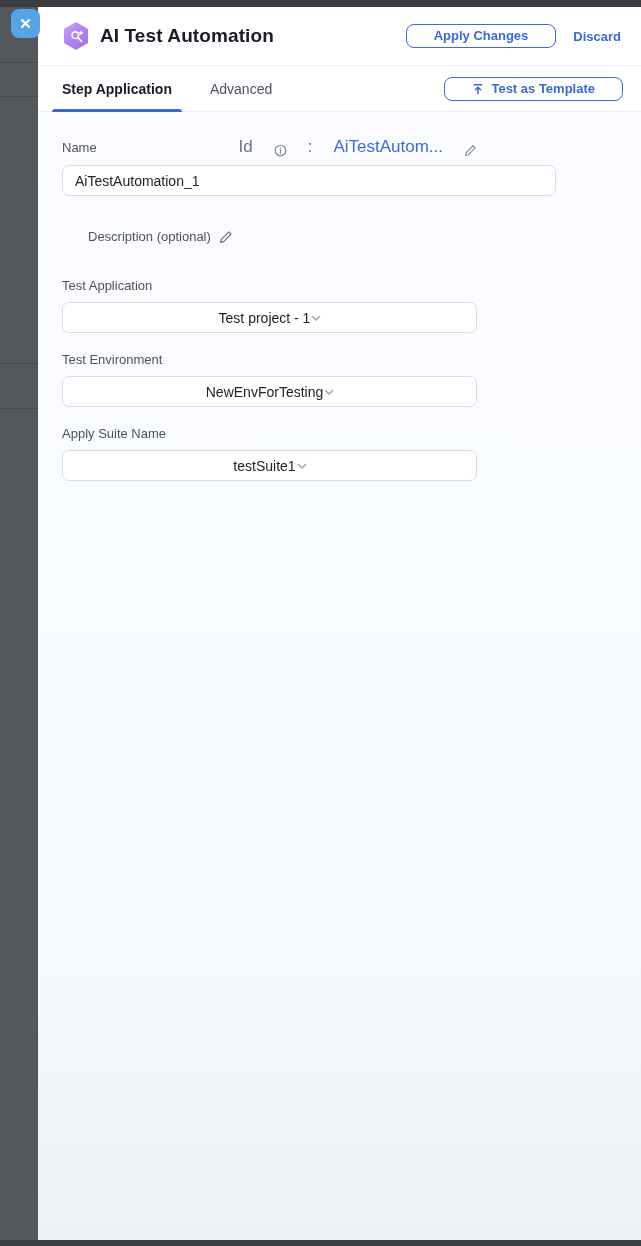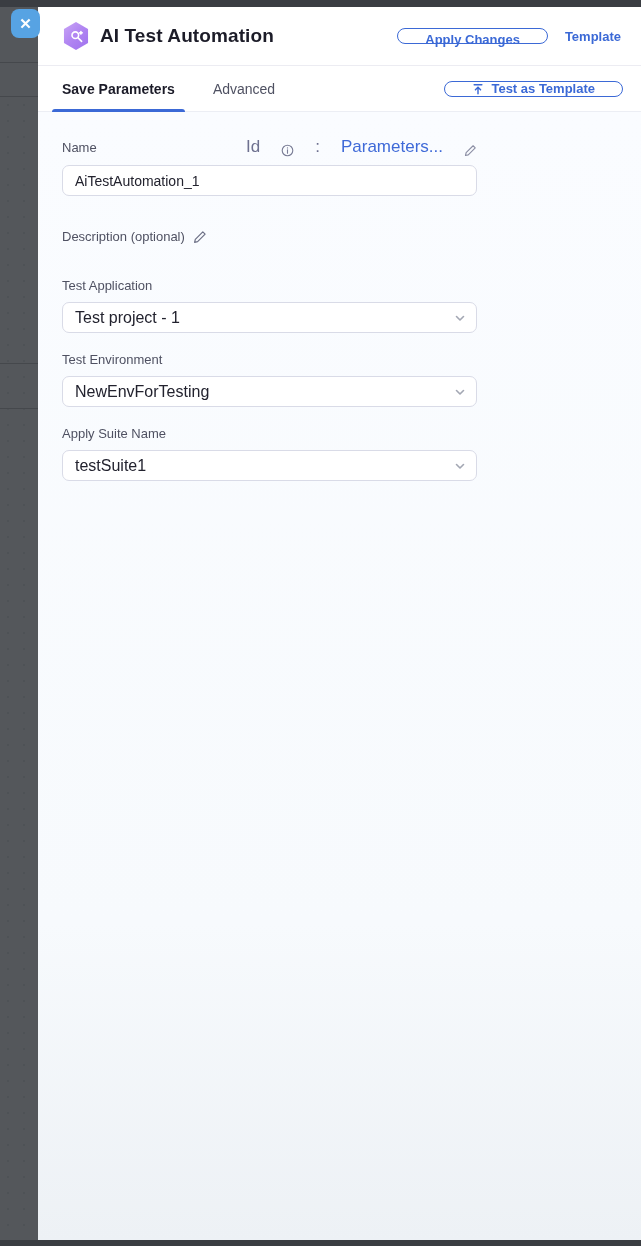--- a/index.html
+++ b/index.html
@@ -25,21 +25,21 @@
   
   .drawer-header { height:59px; flex:0 0 59px; display:flex; align-items:center;
     padding:0 20px 0 24px; border-bottom:1px solid #ececf2; background:#fff; }
   .step-icon { width:28px; height:28px; flex:0 0 28px; margin-right:10px;
     background:linear-gradient(135deg,#cba8f6 0%,#b287f2 45%,#9d70ee 100%);
     clip-path:polygon(50% 0%,93% 25%,93% 75%,50% 100%,7% 75%,7% 25%);
     display:flex; align-items:center; justify-content:center; }
   .panel-title { font-size:19px; font-weight:700; color:#1c1c28; letter-spacing:.1px; }
   .header-actions { margin-left:auto; display:flex; align-items:center; gap:17px; }
   .btn-outline { background:#fff; border:1px solid #3b69d6; color:#3b69d6; font-weight:700;
-    font-size:13px; border-radius:8px; padding:4px 27px; height:16px; line-height:14px;
+    font-size:13px; border-radius:8px; padding:4px 27px; height:24px; line-height:14px;
     cursor:pointer; font-family:"Liberation Sans",sans-serif; white-space:nowrap; }
   .link-btn { background:none; border:none; color:#3b69d6; font-weight:700; font-size:13px;
     cursor:pointer; font-family:"Liberation Sans",sans-serif; }
 
   
   .tabbar { height:46px; flex:0 0 46px; display:flex; align-items:stretch;
     padding:0 18px 0 14px; border-bottom:1px solid #eceef4; background:#fff; }
   .tab { position:relative; display:flex; align-items:center; padding:0 10px; margin-right:18px;
     font-size:14px; color:#4f5162; cursor:pointer; }
   .tab.active { color:#1b1b28; font-weight:700; }
@@ -52,32 +52,32 @@
   .drawer-body { flex:1 1 auto; padding:25px 24px 15px 24px;
     background:linear-gradient(180deg,#fafcff 0%,#f7fafd 72%,#edf1f5 100%); }
 
   .field-w { width:415px; }
   .row-between { display:flex; align-items:center; justify-content:space-between; }
   .field-label { font-size:13px; font-weight:500; color:#4f5162; }
   .id-chip { display:flex; align-items:flex-end; gap:21px; font-size:17px; color:#6e7190; }
   .id-value { color:#3f6ad8; font-weight:500; cursor:pointer; }
   .id-colon { color:#6e7190; }
 
-  .text-input { margin-top:8px; width:415px; height:31px; border:1px solid #d9dbe7; border-radius:7px;
+  .text-input { margin-top:8px; width:494px; height:31px; border:1px solid #d9dbe7; border-radius:7px;
     background:#fff; padding:0 12px; font-size:14px; color:#22222e;
     font-family:"Liberation Sans",sans-serif; outline:none; display:block; }
 
-  .desc-row { margin-top:33px; display:flex; align-items:center; gap:8px; }
+  .desc-row { margin-top:33px; display:flex; align-items:center; gap:8px;margin-left:26px; }
 
   .group { margin-top:0; }
   .gap-lg { margin-top:32px; }
   .gap-md { margin-top:17px; }
   .select { margin-top:8px; width:415px; height:31px; border:1px solid #d9dbe7; border-radius:7px;
     background:#fff; padding:0 10px 0 12px; display:flex; align-items:center;
-    justify-content:space-between; font-size:16px; color:#22222e; cursor:pointer; }
+    justify-content:center; font-size:14px; color:#22222e; cursor:pointer; }
 
   .icon-btn { background:none; border:none; padding:0; cursor:pointer; display:flex; align-items:center; }
   svg { display:block; }
 </style>
 </head>
 <body>
 
 <div class="screen">
 
   <div class="strip">
@@ -98,27 +98,27 @@
       <div class="step-icon">
         <svg width="17" height="17" viewBox="0 0 20 20" fill="none" stroke="#ffffff" stroke-width="1.9" stroke-linecap="round">
           <circle cx="8.6" cy="8.4" r="3.9"></circle>
           <path d="M11.6 11.4 L16 15.8"></path>
           <path d="M15.2 4.2 v3 M13.7 5.7 h3"></path>
         </svg>
       </div>
       <div class="panel-title">AI Test Automation</div>
       <div class="header-actions">
         <button class="btn-outline">Apply Changes</button>
-        <button class="link-btn">Template</button>
+        <button class="link-btn">Discard</button>
       </div>
     </div>
 
     <div class="tabbar">
       <div class="tab active">
-        <span>Save Parameters</span>
+        <span>Step Application</span>
       </div>
       <div class="tab">
         <span>Advanced</span>
       </div>
       <div class="tabbar-right">
         <button class="btn-outline tpl-btn">
           <span>
             <svg width="12" height="12" viewBox="0 0 14 14" fill="none" stroke="#3b69d6" stroke-width="1.7" stroke-linecap="round" stroke-linejoin="round">
               <path d="M2.5 2 h9"></path>
               <path d="M7 12.5 V5.2"></path>
@@ -137,21 +137,21 @@
         <span class="id-chip">
           <span>Id</span>
           <span>
             <svg width="13" height="13" viewBox="0 0 14 14" fill="none" stroke="#7a7d96" stroke-width="1.2" stroke-linecap="round">
               <circle cx="7" cy="7" r="5.7"></circle>
               <path d="M7 6.3 V10"></path>
               <circle cx="7" cy="4.2" r="0.7" fill="#7a7d96" stroke="none"></circle>
             </svg>
           </span>
           <span class="id-colon">:</span>
-          <span class="id-value">Parameters...</span>
+          <span class="id-value">AiTestAutom...</span>
           <button class="icon-btn">
             <svg width="13" height="13" viewBox="0 0 14 14" fill="none" stroke="#8b8ea4" stroke-width="1.2" stroke-linecap="round" stroke-linejoin="round">
               <path d="M9.8 1.9 l2.3 2.3 L4.6 11.7 l-3 0.7 0.7 -3 Z"></path>
             </svg>
           </button>
         </span>
       </div>
       <input class="text-input" type="text" value="AiTestAutomation_1" style="">
 
       <div class="desc-row">

